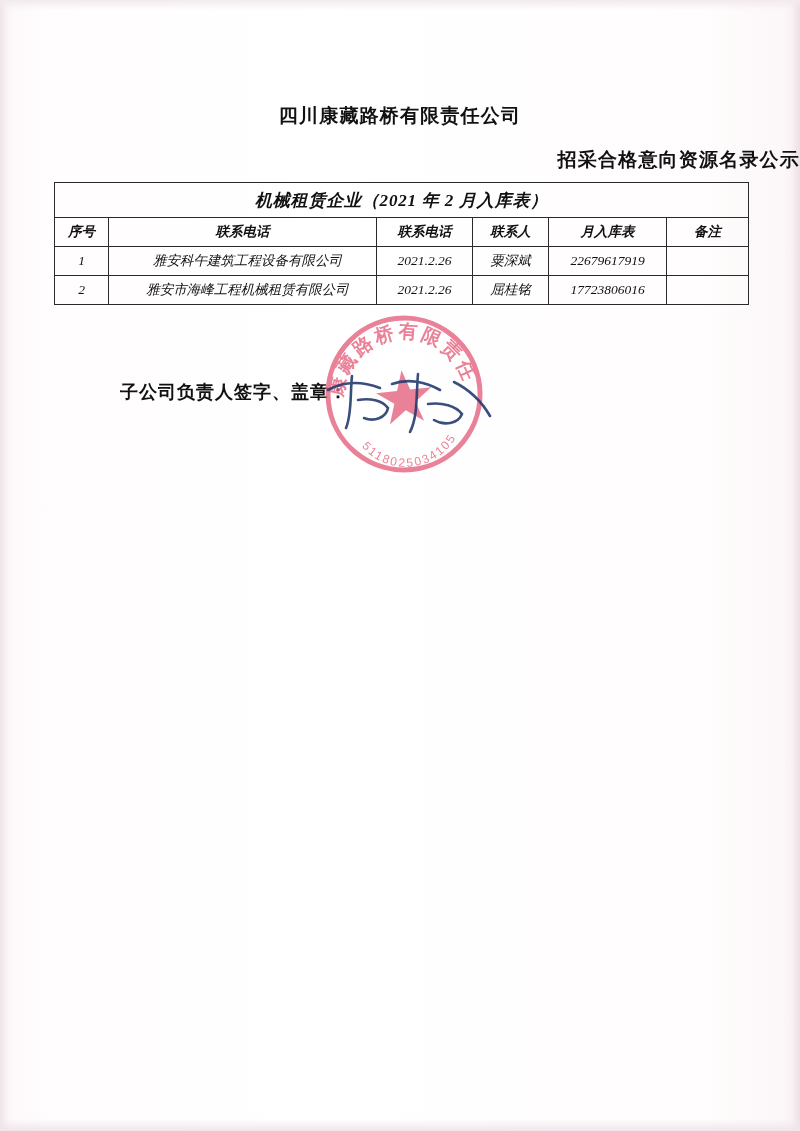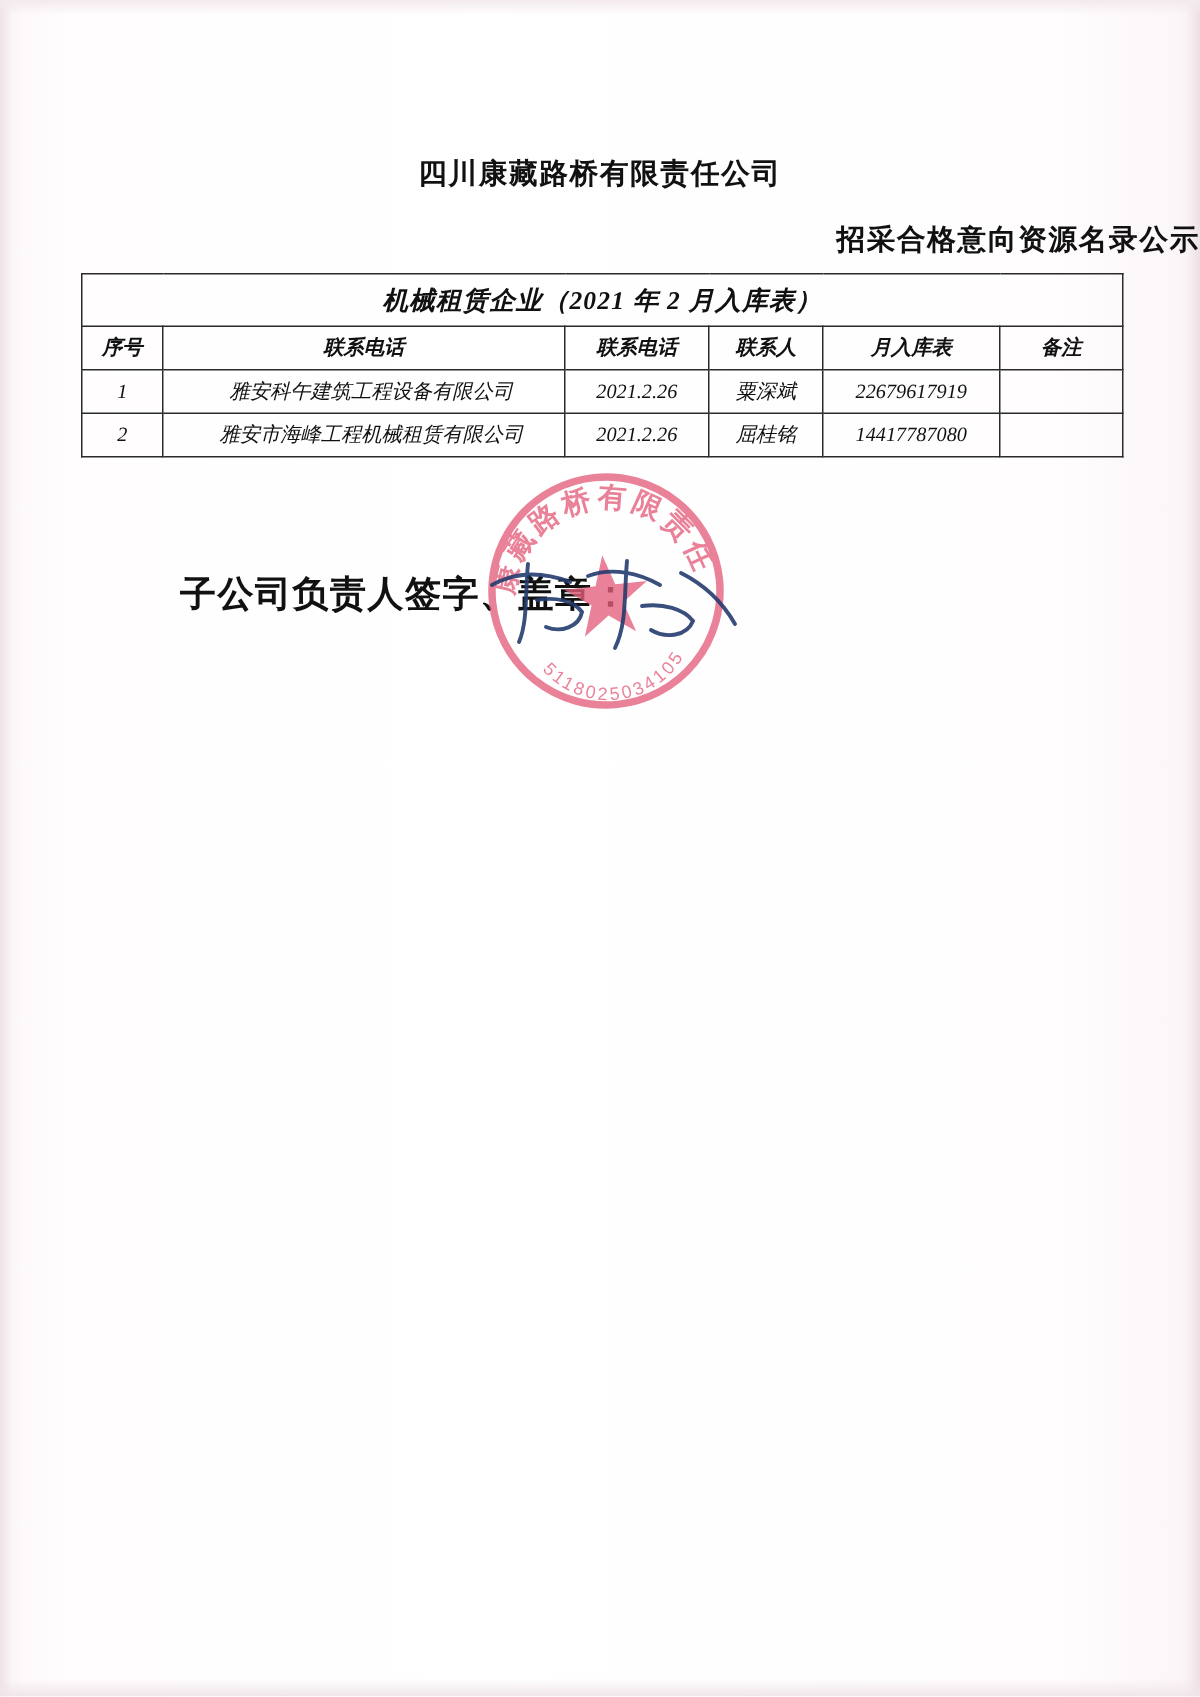--- a/index.html
+++ b/index.html
@@ -102,21 +102,21 @@
     font-size: 13.5px !important;
   }
   .cell-num {
     font-family: "Liberation Serif", serif;
   }
 
   .signature-line {
     position: absolute;
     left: 120px;
     top: 380px;
-    font-size: 24px;
+    font-size: 18px;
     font-weight: bold;
     letter-spacing: 1px;
   }
 
   
   .seal {
     position: absolute;
     left: 320px;
     top: 310px;
     width: 168px;
@@ -174,21 +174,21 @@
         <td class="cell-num">2021.2.26</td>
         <td>粟深斌</td>
         <td class="cell-num">22679617919</td>
         <td></td>
       </tr>
       <tr>
         <td class="cell-num">2</td>
         <td class="cell-name">雅安市海峰工程机械租赁有限公司</td>
         <td class="cell-num">2021.2.26</td>
         <td>屈桂铭</td>
-        <td class="cell-num">14417787080</td>
+        <td class="cell-num">17723806016</td>
         <td></td>
       </tr>
     </tbody>
   </table>
 
   <div class="signature-line">子公司负责人签字、盖章：</div>
 
   <div class="seal">
     <svg width="168" height="168" viewBox="0 0 168 168" xmlns="http://www.w3.org/2000/svg">
       <g opacity="0.78" transform="rotate(-6 84 84)">

